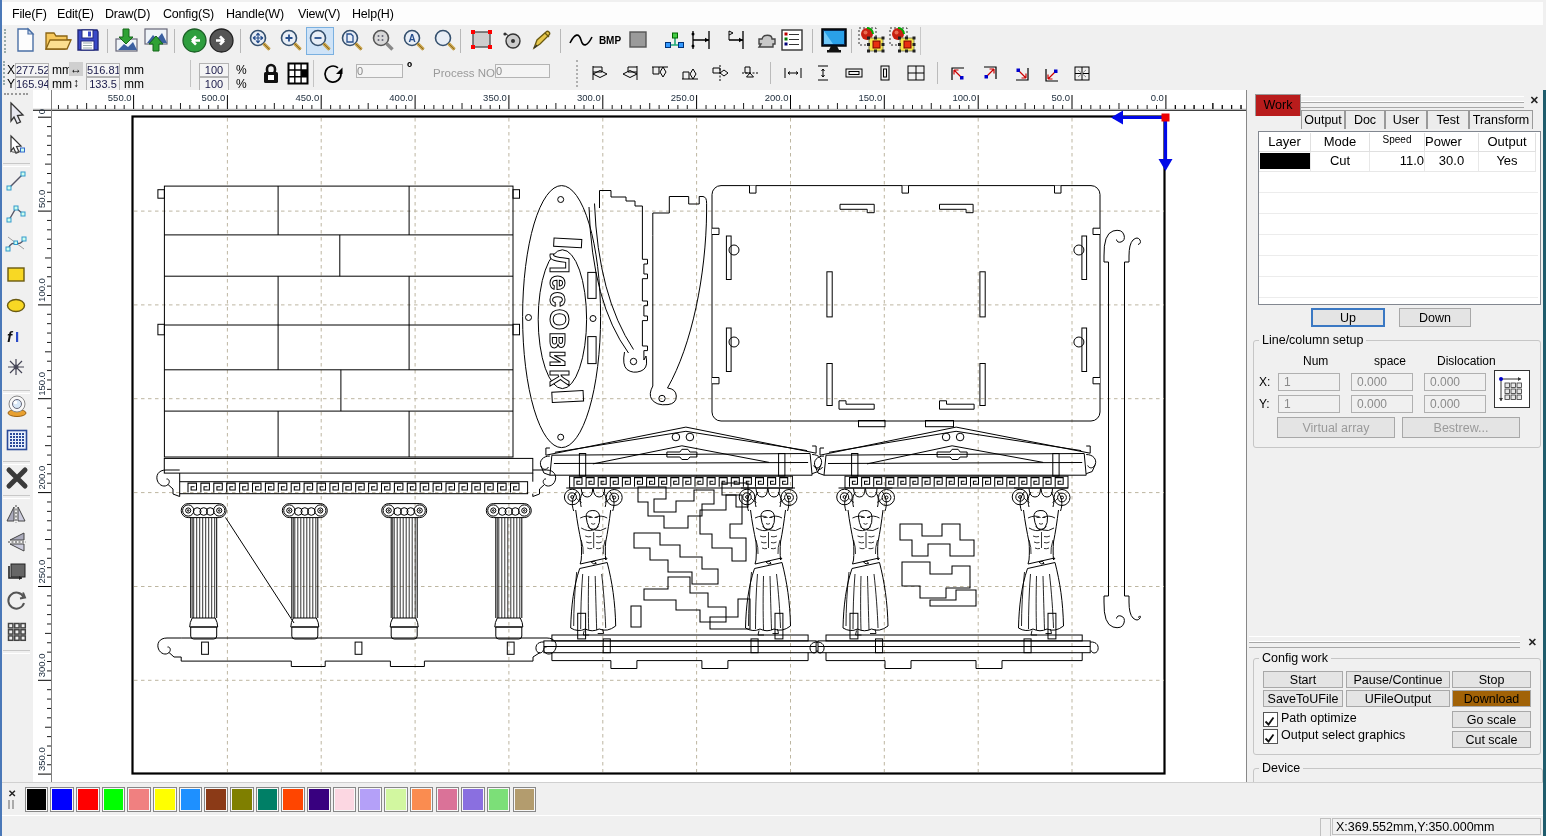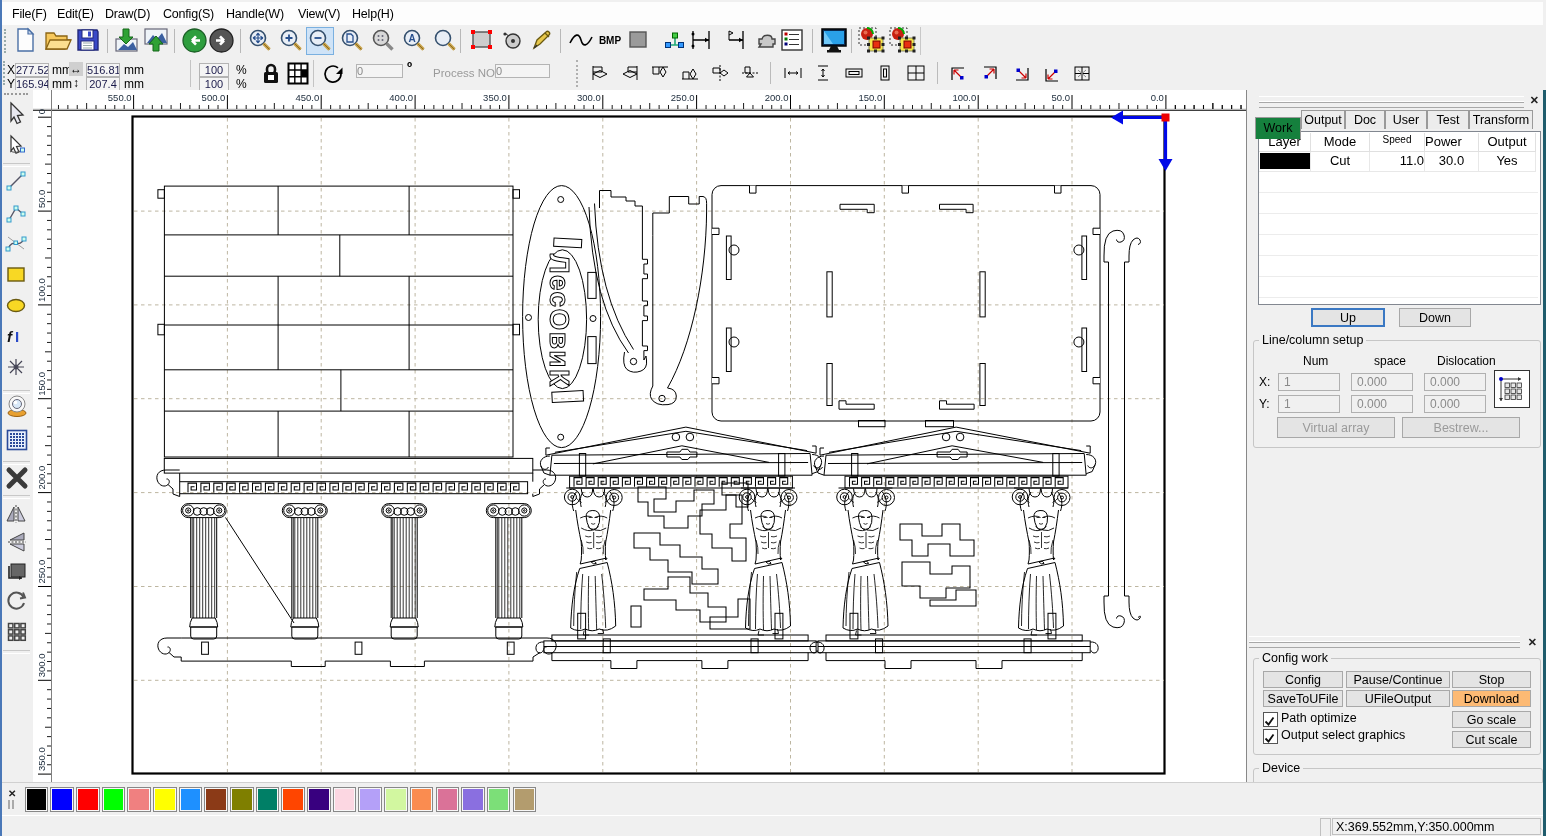--- a/index.html
+++ b/index.html
@@ -210,21 +210,21 @@
 <div class="grip" style="left:3px;top:61px"></div>
 <div style="position:absolute;left:7px;top:63px;font-size:12px;color:#000">X</div>
 <div style="position:absolute;left:7px;top:77px;font-size:12px;color:#000">Y</div>
 <div style="position:absolute;left:15px;top:63px;width:34px;height:14px;background:#f4f4f4;border:1px solid #b4b4b4;font-size:11px;color:#1a1a4a;text-align:center;line-height:13px;overflow:hidden;box-sizing:border-box">277.52</div>
 <div style="position:absolute;left:15px;top:77px;width:34px;height:14px;background:#f4f4f4;border:1px solid #b4b4b4;font-size:11px;color:#1a1a4a;text-align:center;line-height:13px;overflow:hidden;box-sizing:border-box">165.94</div>
 <div style="position:absolute;left:52px;top:63px;font-size:12px">mm</div>
 <div style="position:absolute;left:52px;top:77px;font-size:12px">mm</div>
 <div style="position:absolute;left:69px;top:62px;width:14px;height:14px;background:#cfcfcf;text-align:center;font-size:12px;line-height:14px;font-weight:bold">↔</div>
 <div style="position:absolute;left:69px;top:76px;width:14px;height:14px;text-align:center;font-size:12px;line-height:14px;font-weight:bold">↕</div>
 <div style="position:absolute;left:86px;top:63px;width:34px;height:14px;background:#f4f4f4;border:1px solid #b4b4b4;font-size:11px;color:#1a1a4a;text-align:center;line-height:13px;overflow:hidden;box-sizing:border-box">516.812</div>
-<div style="position:absolute;left:86px;top:77px;width:34px;height:14px;background:#f4f4f4;border:1px solid #b4b4b4;font-size:11px;color:#1a1a4a;text-align:center;line-height:13px;overflow:hidden;box-sizing:border-box">207.4</div>
+<div style="position:absolute;left:86px;top:77px;width:34px;height:14px;background:#f4f4f4;border:1px solid #b4b4b4;font-size:11px;color:#1a1a4a;text-align:center;line-height:13px;overflow:hidden;box-sizing:border-box">133.5</div>
 <div style="position:absolute;left:124px;top:63px;font-size:12px">mm</div>
 <div style="position:absolute;left:124px;top:77px;font-size:12px">mm</div>
 <div style="position:absolute;left:190px;top:60px;width:0;height:27px;border-left:1px solid #c4c4c4"></div>
 <div style="position:absolute;left:199px;top:63px;width:30px;height:14px;background:#f4f4f4;border:1px solid #b4b4b4;font-size:11px;color:#1a1a4a;text-align:center;line-height:13px;overflow:hidden;box-sizing:border-box">100</div>
 <div style="position:absolute;left:199px;top:77px;width:30px;height:14px;background:#f4f4f4;border:1px solid #b4b4b4;font-size:11px;color:#1a1a4a;text-align:center;line-height:13px;overflow:hidden;box-sizing:border-box">100</div>
 <div style="position:absolute;left:236px;top:63px;font-size:12px">%</div>
 <div style="position:absolute;left:236px;top:77px;font-size:12px">%</div>
 <div style="position:absolute;left:261px;top:62px"><svg width="20" height="23" viewBox="0 0 20 23">
       <rect x="3" y="10" width="14" height="11" rx="1.5" fill="#111"></rect>
       <rect x="6" y="3" width="8" height="9" rx="4" fill="none" stroke="#111" stroke-width="2.6"></rect>
@@ -920,21 +920,21 @@
         <rect x="1048.0" y="613.3" width="7.9" height="25.6"></rect>
         <rect x="875.5" y="638.9" width="7.1" height="13.8"></rect>
         <rect x="1024.0" y="638.9" width="7.1" height="13.8"></rect>
       </g>
     </svg>
   </div>
 <div style="position:absolute;left:1246px;top:90px;width:297px;height:725px;background:#f0f0f0;border-left:1px solid #888">
     <div style="position:absolute;left:12px;top:6px;right:20px;height:5px;border-top:1px solid #fff;border-bottom:1px solid #a8a8a8"></div>
     <div style="position:absolute;left:12px;top:11px;right:20px;height:5px;border-top:1px solid #fff;border-bottom:1px solid #a8a8a8"></div>
     <div style="position:absolute;right:5px;top:4px;font-size:11px;font-weight:bold;color:#222">✕</div>
-    <div style="position:absolute;left:8px;top:27px;width:46px;height:22px;background:#15803d;border:1px solid #9a9a9a;border-bottom:none;z-index:3;text-align:center;font-size:12.5px;padding-top:3px;box-sizing:border-box">Work</div>
+    <div style="position:absolute;left:8px;top:4px;width:46px;height:22px;background:#b91c1c;border:1px solid #9a9a9a;border-bottom:none;z-index:3;text-align:center;font-size:12.5px;padding-top:3px;box-sizing:border-box">Work</div>
     <div style="position:absolute;left:54px;top:20px;width:44px;height:19px;background:#ececec;border:1px solid #9a9a9a;border-bottom:none;text-align:center;font-size:12.5px;padding-top:2px;box-sizing:border-box">Output</div>
     <div style="position:absolute;left:98px;top:20px;width:40px;height:19px;background:#ececec;border:1px solid #9a9a9a;border-bottom:none;text-align:center;font-size:12.5px;padding-top:2px;box-sizing:border-box">Doc</div>
     <div style="position:absolute;left:138px;top:20px;width:42px;height:19px;background:#ececec;border:1px solid #9a9a9a;border-bottom:none;text-align:center;font-size:12.5px;padding-top:2px;box-sizing:border-box">User</div>
     <div style="position:absolute;left:180px;top:20px;width:42px;height:19px;background:#ececec;border:1px solid #9a9a9a;border-bottom:none;text-align:center;font-size:12.5px;padding-top:2px;box-sizing:border-box">Test</div>
     <div style="position:absolute;left:222px;top:20px;width:64px;height:19px;background:#ececec;border:1px solid #9a9a9a;border-bottom:none;text-align:center;font-size:12.5px;padding-top:2px;box-sizing:border-box">Transform</div>
     <div style="position:absolute;left:11px;top:41px;width:281px;height:172px;background:#fff;border:1px solid #828790"></div>
     <div style="position:absolute;left:12px;top:43px;width:52px;height:19px;border-right:1px solid #e0e0e0;border-bottom:1px solid #e0e0e0;text-align:center;font-size:13px;box-sizing:border-box;padding-top:1px">Layer</div>
     <div style="position:absolute;left:64px;top:43px;width:59px;height:19px;border-right:1px solid #e0e0e0;border-bottom:1px solid #e0e0e0;text-align:center;font-size:13px;box-sizing:border-box;padding-top:1px">Mode</div>
     <div style="position:absolute;left:123px;top:43px;width:55px;height:19px;border-right:1px solid #e0e0e0;border-bottom:1px solid #e0e0e0;text-align:center;font-size:10px;box-sizing:border-box;padding-top:1px">Speed</div>
     <div style="position:absolute;left:178px;top:43px;width:54px;height:19px;border-right:1px solid #e0e0e0;border-bottom:1px solid #e0e0e0;text-align:left;font-size:13px;box-sizing:border-box;padding-top:1px">Power</div>
@@ -981,26 +981,26 @@
         <rect x="22" y="18" width="4.5" height="4.5" fill="#e8e8e8" stroke="#333" stroke-width="0.8"></rect>
         <rect x="22" y="24" width="4.5" height="4.5" fill="#e8e8e8" stroke="#333" stroke-width="0.8"></rect>
       </svg></div>
     <div style="position:absolute;left:30px;top:327px;width:118px;height:21px;background:#e4e4e4;border:1px solid #a8a8a8;box-sizing:border-box;text-align:center;font-size:12.5px;color:#9a9a9a;display:flex;align-items:center;justify-content:center">Virtual array</div>
     <div style="position:absolute;left:155px;top:327px;width:118px;height:21px;background:#e4e4e4;border:1px solid #a8a8a8;box-sizing:border-box;text-align:center;font-size:12.5px;color:#9a9a9a;display:flex;align-items:center;justify-content:center">Bestrew...</div>
     <div style="position:absolute;left:2px;top:546px;right:24px;height:5px;border-top:1px solid #fff;border-bottom:1px solid #a8a8a8"></div>
     <div style="position:absolute;left:2px;top:551px;right:24px;height:5px;border-top:1px solid #fff;border-bottom:1px solid #a8a8a8"></div>
     <div style="position:absolute;right:7px;top:546px;font-size:11px;font-weight:bold;color:#222">✕</div>
     <div style="position:absolute;left:6px;top:568px;width:288px;height:97px;border:1px solid #c6c6c6;border-radius:3px;box-sizing:border-box"></div>
     <div style="position:absolute;left:12px;top:561px;background:#f0f0f0;padding:0 3px;font-size:12.5px">Config work</div>
-    <div style="position:absolute;left:16px;top:581px;width:80px;height:17px;background:#e4e4e4;border:1px solid #a8a8a8;box-sizing:border-box;text-align:center;font-size:12.5px;color:#000;display:flex;align-items:center;justify-content:center">Config</div>
+    <div style="position:absolute;left:16px;top:581px;width:80px;height:17px;background:#e4e4e4;border:1px solid #a8a8a8;box-sizing:border-box;text-align:center;font-size:12.5px;color:#000;display:flex;align-items:center;justify-content:center">Start</div>
     <div style="position:absolute;left:99px;top:581px;width:104px;height:17px;background:#e4e4e4;border:1px solid #a8a8a8;box-sizing:border-box;text-align:center;font-size:12.5px;color:#000;display:flex;align-items:center;justify-content:center">Pause/Continue</div>
     <div style="position:absolute;left:205px;top:581px;width:79px;height:17px;background:#e4e4e4;border:1px solid #a8a8a8;box-sizing:border-box;text-align:center;font-size:12.5px;color:#000;display:flex;align-items:center;justify-content:center">Stop</div>
     <div style="position:absolute;left:16px;top:600px;width:80px;height:17px;background:#e4e4e4;border:1px solid #a8a8a8;box-sizing:border-box;text-align:center;font-size:12.5px;color:#000;display:flex;align-items:center;justify-content:center">SaveToUFile</div>
     <div style="position:absolute;left:99px;top:600px;width:104px;height:17px;background:#e4e4e4;border:1px solid #a8a8a8;box-sizing:border-box;text-align:center;font-size:12.5px;color:#000;display:flex;align-items:center;justify-content:center">UFileOutput</div>
-    <div style="position:absolute;left:205px;top:600px;width:79px;height:17px;background:#fdba74;border:1px solid #a8a8a8;box-sizing:border-box;text-align:center;font-size:12.5px;color:#000;display:flex;align-items:center;justify-content:center">Download</div>
+    <div style="position:absolute;left:205px;top:600px;width:79px;height:17px;background:#a16207;border:1px solid #a8a8a8;box-sizing:border-box;text-align:center;font-size:12.5px;color:#000;display:flex;align-items:center;justify-content:center">Download</div>
     <div style="position:absolute;left:16px;top:622px;width:13px;height:13px;background:#fff;border:1px solid #555"><svg width="11" height="11" viewBox="0 0 11 11">
         <path d="M1.5,5.5 l3,3 L9.5,1.5" fill="none" stroke="#111" stroke-width="1.8"></path>
       </svg></div>
     <div style="position:absolute;left:34px;top:621px;font-size:12.5px">Path optimize</div>
     <div style="position:absolute;left:16px;top:639px;width:13px;height:13px;background:#fff;border:1px solid #555"><svg width="11" height="11" viewBox="0 0 11 11">
         <path d="M1.5,5.5 l3,3 L9.5,1.5" fill="none" stroke="#111" stroke-width="1.8"></path>
       </svg></div>
     <div style="position:absolute;left:34px;top:638px;font-size:12.5px">Output select graphics</div>
     <div style="position:absolute;left:205px;top:621px;width:79px;height:17px;background:#e4e4e4;border:1px solid #a8a8a8;box-sizing:border-box;text-align:center;font-size:12.5px;color:#000;display:flex;align-items:center;justify-content:center">Go scale</div>
     <div style="position:absolute;left:205px;top:641px;width:79px;height:17px;background:#e4e4e4;border:1px solid #a8a8a8;box-sizing:border-box;text-align:center;font-size:12.5px;color:#000;display:flex;align-items:center;justify-content:center">Cut scale</div>

